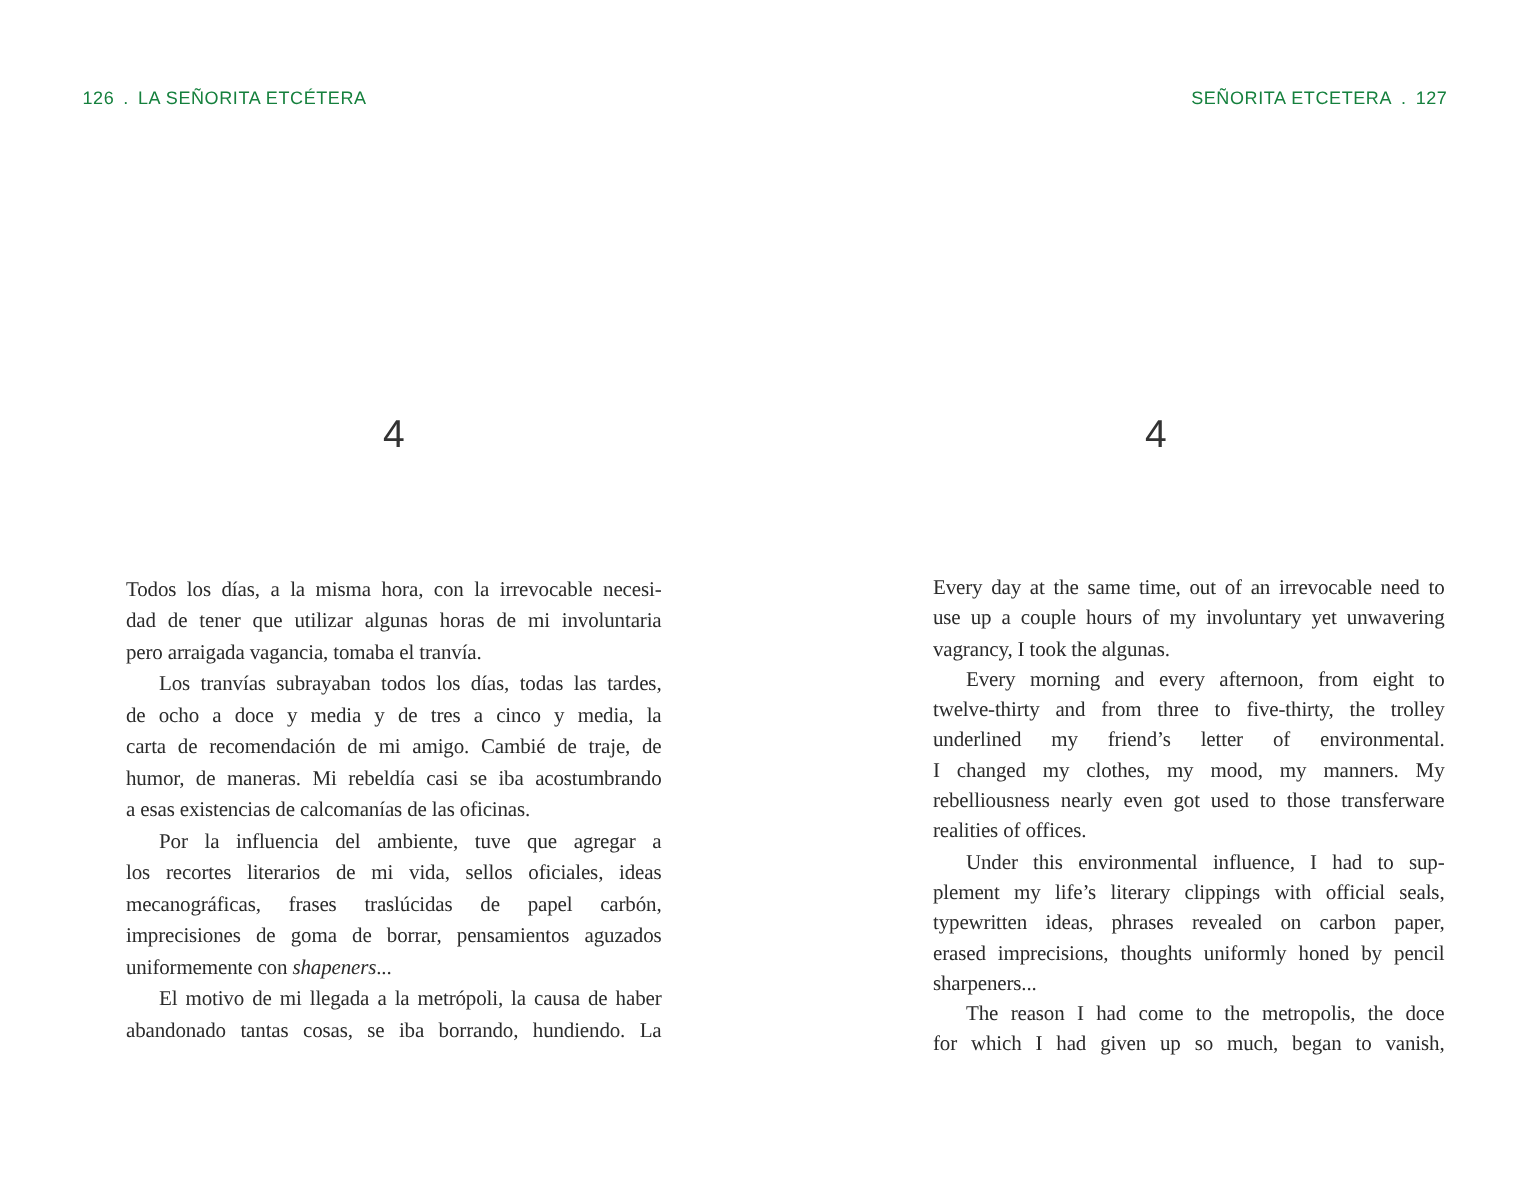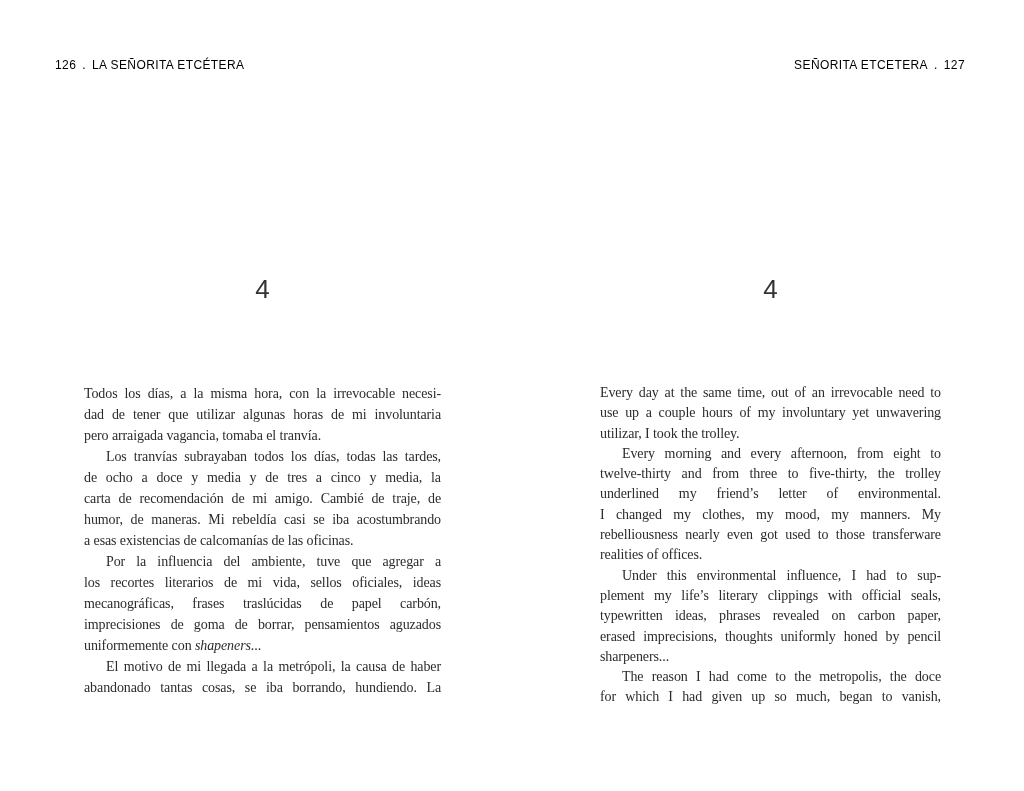--- a/index.html
+++ b/index.html
@@ -16,21 +16,21 @@
     font-family: "Liberation Serif", "DejaVu Serif", serif;
     color: #2b2b2b;
   }
   
   .running-head {
     position: absolute;
     top: 58px;
     font-family: "Liberation Sans", "DejaVu Sans", sans-serif;
     font-size: 12px;
     letter-spacing: 0.4px;
-    color: #000000;
+    color: #15803d;
     white-space: nowrap;
   }
   .running-head-left  { left: 55px; }
   .running-head-right { right: 59px; }
   .running-head .sep {
     display: inline-block;
     margin: 0 6px;
   }
   
   .chapter-number {
@@ -45,21 +45,21 @@
   .chapter-number.left  { left: 84px;  width: 357px; }
   .chapter-number.right { left: 600px; width: 341px; }
   
   .page-body {
     position: absolute;
     top: 383px;
     font-size: 14px;
     letter-spacing: -0.1px;
   }
   .page-body.left  { left: 84px;  width: 357px; }
-  .page-body.right { left: 600px; width: 341px; }
+  .page-body.right { left: 622px; width: 341px; }
   .paragraph { margin: 0; padding: 0; }
   .line {
     text-align: justify;
     text-align-last: justify;
     white-space: normal;
     height: 21px;
     line-height: 21px;
     overflow: visible;
   }
   .page-body.right .line {
@@ -111,21 +111,21 @@
       </div>
       <div class="paragraph">
         <div class="line indent">El motivo de mi llegada a la metrópoli, la causa de haber</div>
         <div class="line">abandonado tantas cosas, se iba borrando, hundiendo. La</div>
       </div>
     </div>
   <div class="page-body right">
       <div class="paragraph">
         <div class="line">Every day at the same time, out of an irrevocable need to</div>
         <div class="line">use up a couple hours of my involuntary yet unwavering</div>
-        <div class="line last">utilizar, I took the trolley.</div>
+        <div class="line last">vagrancy, I took the algunas.</div>
       </div>
       <div class="paragraph">
         <div class="line indent">Every morning and every afternoon, from eight to</div>
         <div class="line">twelve-thirty and from three to five-thirty, the trolley</div>
         <div class="line">underlined my friend’s letter of environmental.</div>
         <div class="line">I changed my clothes, my mood, my manners. My</div>
         <div class="line">rebelliousness nearly even got used to those transferware</div>
         <div class="line last">realities of offices.</div>
       </div>
       <div class="paragraph">

